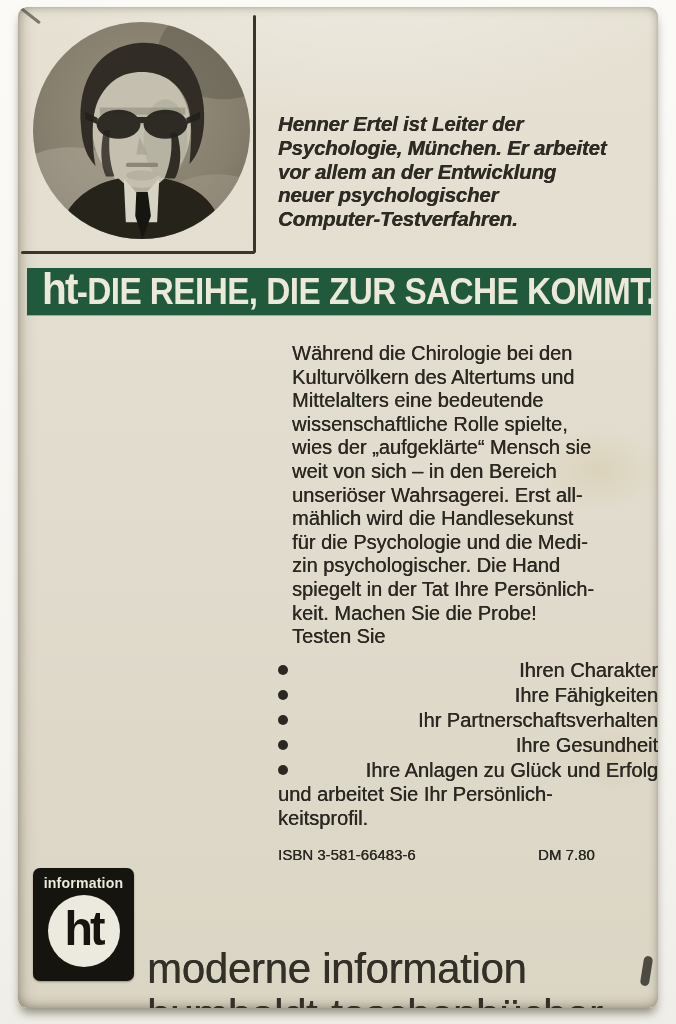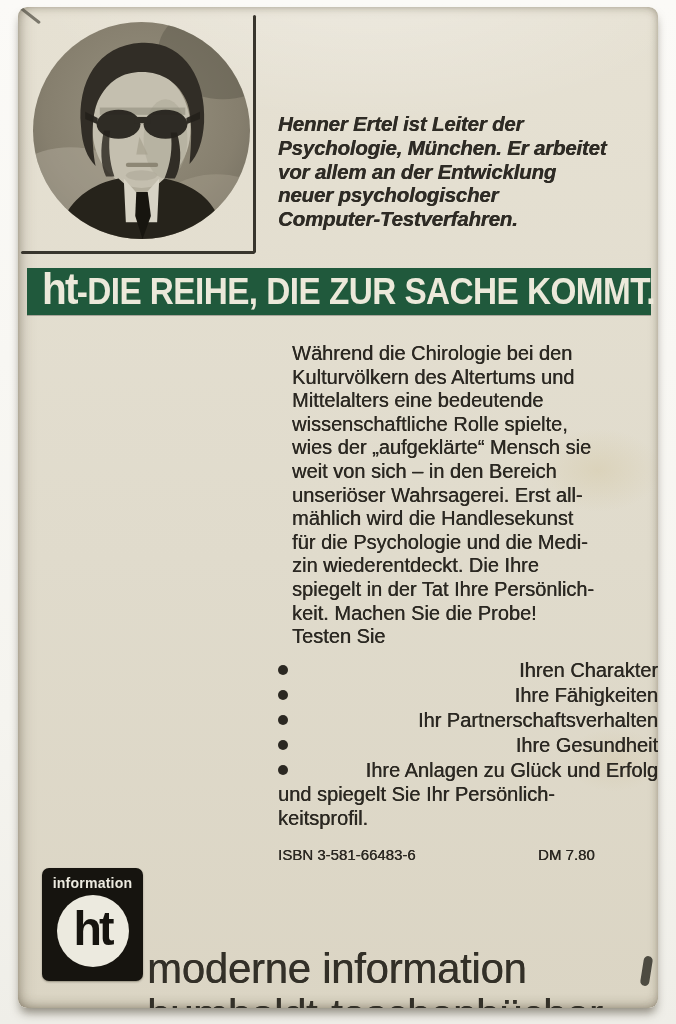--- a/index.html
+++ b/index.html
@@ -50,21 +50,21 @@
   .dot{width:10px;height:10px;border-radius:50%;background:#2b2822;margin-right:11px;flex:0 0 auto;}
   .li-text{font-size:20px;}
 
   
   .closing{position:absolute;left:260px;top:776px;width:380px;font-size:20px;line-height:23.5px;color:#2b2822;}
   .isbn-row{position:absolute;left:260px;top:831px;width:356px;height:26px;font-size:15px;color:#2b2822;margin-top:8px;}
   .isbn{position:absolute;left:0;top:0;}
   .price{position:absolute;left:260px;top:0;}
 
   
-  .logo{position:absolute;left:24px;top:861px;width:101px;height:113px;background:#16140f;border-radius:7px;box-shadow:0 1px 2px rgba(40,35,20,.4);}
+  .logo{position:absolute;left:15px;top:861px;width:101px;height:113px;background:#16140f;border-radius:7px;box-shadow:0 1px 2px rgba(40,35,20,.4);}
   .logo-label{color:#eceadf;font-size:15px;font-weight:bold;text-align:center;padding-top:6px;letter-spacing:.2px;transform:scaleX(.94);}
   .logo-circle{width:72px;height:72px;border-radius:50%;background:#eceadf;margin:4px auto 0;display:flex;align-items:center;justify-content:center;}
   .logo-ht{font-size:48px;font-weight:bold;color:#16140f;letter-spacing:-3px;transform:scaleX(.97);margin-top:-5px;}
   .pub-name{position:absolute;left:129px;top:891px;font-size:42px;line-height:46px;color:#333028;letter-spacing:-0.3px;white-space:nowrap;margin-top:48px;}
   .smudge{position:absolute;left:624px;top:949px;width:9px;height:30px;border-radius:5px;background:#34322a;transform:rotate(9deg);opacity:.85;}
 </style>
 </head>
 <body>
 
 <div class="stage">
@@ -134,21 +134,21 @@
     <div class="blurb soft">
       <div>Während die Chirologie bei den</div>
       <div>Kulturvölkern des Altertums und</div>
       <div>Mittelalters eine bedeutende</div>
       <div>wissenschaftliche Rolle spielte,</div>
       <div>wies der „aufgeklärte“ Mensch sie</div>
       <div>weit von sich – in den Bereich</div>
       <div>unseriöser Wahrsagerei. Erst all-</div>
       <div>mählich wird die Handlesekunst</div>
       <div>für die Psychologie und die Medi-</div>
-      <div>zin wiederentdeckt. Die Ihre</div>
+      <div>zin psychologischer. Die Hand</div>
       <div>spiegelt in der Tat Ihre Persönlich-</div>
       <div>keit. Machen Sie die Probe!</div>
       <div>Testen Sie</div>
     </div>
 
     <div class="test-list soft">
       <div class="li">
         <span class="dot"></span>
         <span class="li-text">Ihren Charakter</span>
       </div>
@@ -164,21 +164,21 @@
         <span class="dot"></span>
         <span class="li-text">Ihre Gesundheit</span>
       </div>
       <div class="li">
         <span class="dot"></span>
         <span class="li-text">Ihre Anlagen zu Glück und Erfolg</span>
       </div>
     </div>
 
     <div class="closing soft">
-      <div>und spiegelt Sie Ihr Persönlich-</div>
+      <div>und arbeitet Sie Ihr Persönlich-</div>
       <div>keitsprofil.</div>
     </div>
 
     <div class="isbn-row soft">
       <span class="isbn">ISBN 3-581-66483-6</span>
       <span class="price">DM 7.80</span>
     </div>
 
     <div class="logo">
       <div class="logo-label">information</div>

